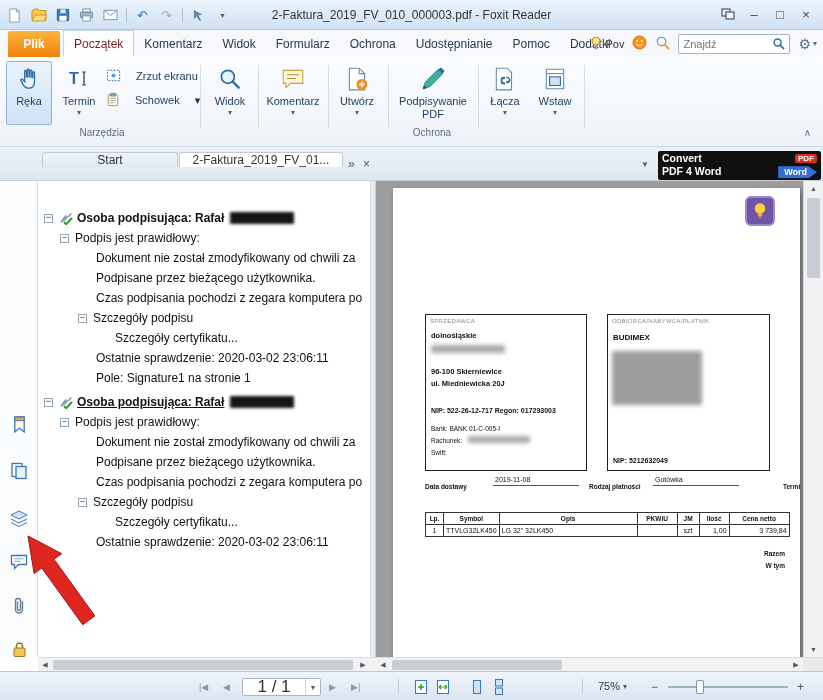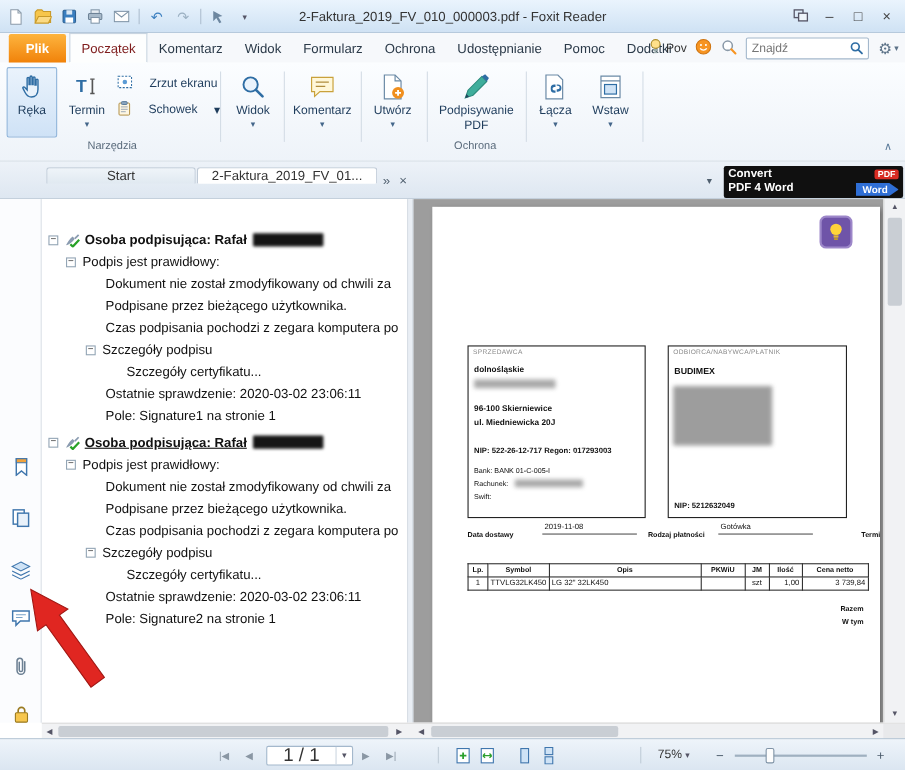--- a/index.html
+++ b/index.html
@@ -457,23 +457,20 @@
       <div class="trow" style="padding-left:40px">
           <span class="box"></span>
           <span>Szczegóły podpisu</span>
         </div>
       <div class="trow" style="padding-left:77px">
           <span>Szczegóły certyfikatu...</span>
         </div>
       <div class="trow" style="padding-left:58px">
           <span>Ostatnie sprawdzenie: 2020-03-02 23:06:11</span>
         </div>
-      <div class="trow" style="padding-left:58px">
-          <span>Pole: Signature2 na stronie 1</span>
-        </div>
     </div>
   </div>
   <div id="splitter"></div>
 
   <div id="docarea">
     <div id="page">
       <div class="bulb">
           <svg width="14" height="18" viewBox="0 0 14 18">
             <circle cx="7" cy="6.5" r="5.2" fill="#ffd43a"></circle>
             <rect x="4.8" y="12" width="4.4" height="2" fill="#e7b92c"></rect>

